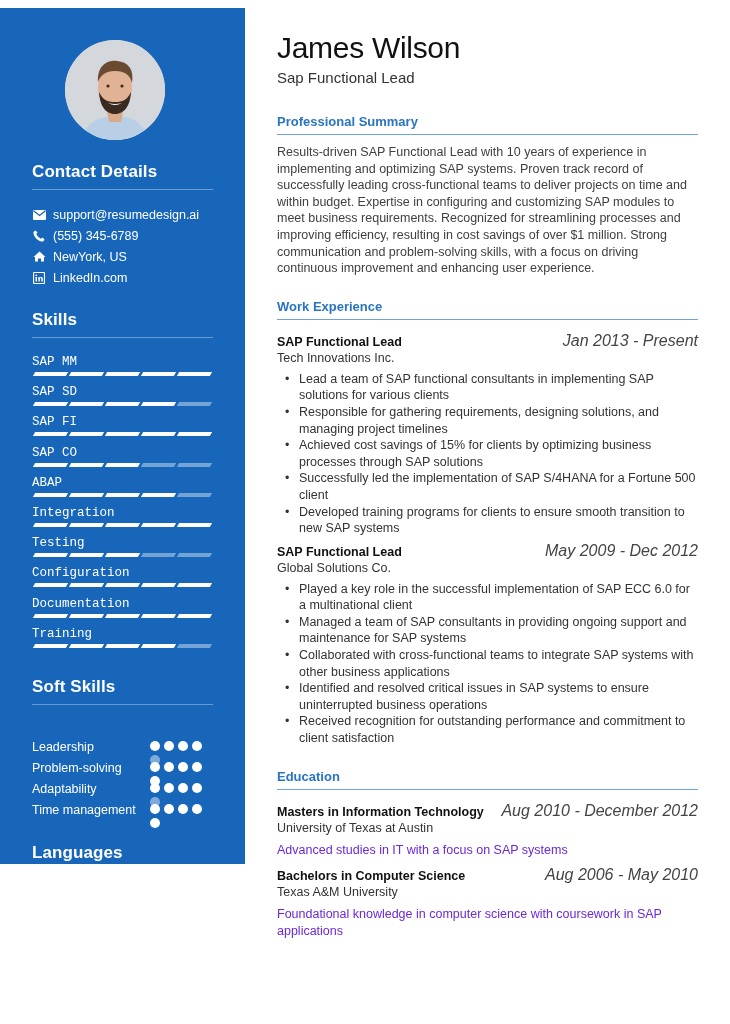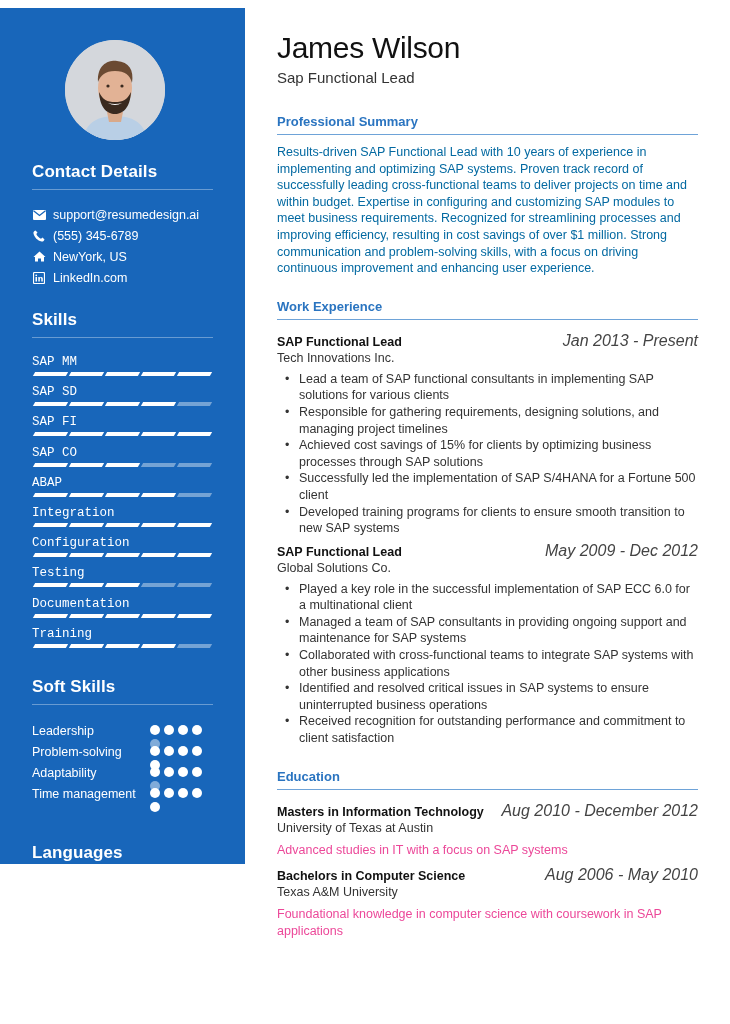--- a/index.html
+++ b/index.html
@@ -26,47 +26,47 @@
 
   .skills { position: absolute; left: 32px; top: 302px; }
   .skill-list { margin-top: 16px; }
   .skill { height: 30.2px; font-family: Liberation Mono, monospace; }
   .skill-name { font-size: 12.5px; display: block; height: 18px; line-height: 16px; }
   .bars { display: flex; gap: 3px; margin-left: 2px; }
   .bar { width: 33px; height: 4px; background: #fff; transform: skewX(-30deg); }
   .bar.empty { background: rgba(255,255,255,0.4); }
 
   .soft { position: absolute; left: 32px; top: 669px; }
-  .soft-list { margin-top: 16px; }
+  .soft-list { margin-top: 32px; }
   .soft-item { display: flex; font-size: 12.5px; min-height: 21px; }
   .soft-name { width: 118px; line-height: 16px; padding-top: 2px; }
   .dots { width: 56px; display: flex; flex-wrap: wrap; gap: 4px 4px; height: 12px; padding-top: 4px; align-content: flex-start; }
   .dot { width: 10px; height: 10px; border-radius: 50%; background: #fff; }
   .dot.empty { background: rgba(255,255,255,0.45); }
 
   .langs { position: absolute; left: 32px; top: 835px; }
   .lang-list { display: flex; gap: 6px; margin-top: 17px; }
   .lang { font-size: 12.5px; padding: 3px 6px; border-radius: 4px; background: rgba(255,255,255,0.15); color: #fff; }
 
   .main { position: absolute; left: 277px; top: 30px; width: 421px; }
   .name { font-size: 30px; color: #111; font-weight: normal; letter-spacing: -0.3px; line-height: 36px; }
   .role { font-size: 15px; color: #333; margin-top: 3px; }
   .section-title {
     font-size: 13px; font-weight: bold; color: #2a74c0;
     padding-bottom: 5px; border-bottom: 1.5px solid #6ea3d8; margin-bottom: 9px;
   }
-  .para { font-size: 12.5px; line-height: 16.6px; color: #0369a1; }
+  .para { font-size: 12.5px; line-height: 16.6px; color: #404040; }
   .entry-head { display: flex; justify-content: space-between; align-items: baseline; }
   .entry-title { font-size: 12.5px; color: #111; font-weight: bold; font-weight: 600; }
   .entry-date { font-size: 16px; color: #444; font-style: italic; }
   .entry-org { font-size: 12.5px; color: #333; line-height: 17px; }
   ul.bullets { list-style: none; margin: 4px 0 0 0; padding-left: 22px; }
   ul.bullets li { font-size: 12.5px; line-height: 16.6px; position: relative; color: #333; }
   ul.bullets li::before { content: "•"; position: absolute; left: -14px; top: 0; color: #333; }
-  .edu-desc { font-size: 12.5px; line-height: 16.6px; margin-top: 5px; color: #ec4899; }
+  .edu-desc { font-size: 12.5px; line-height: 16.6px; margin-top: 5px; color: #6d28d9; }
 </style>
 </head>
 <body>
 
 <aside class="sidebar">
   <div class="avatar">
     <svg width="100" height="100" viewBox="0 0 100 100">
       <rect width="100" height="100" fill="#d4d7dc"></rect>
       <path d="M18 100 C20 82 34 76 50 76 C66 76 80 82 82 100 Z" fill="#b9cfe6"></path>
       <path d="M42 72 L58 72 L56 82 L44 82 Z" fill="#d9a98a"></path>
@@ -178,37 +178,37 @@
           <span class="skill-name">Integration</span>
           <div class="bars">
             <span class="bar"></span>
             <span class="bar"></span>
             <span class="bar"></span>
             <span class="bar"></span>
             <span class="bar"></span>
           </div>
         </div>
         <div class="skill">
+          <span class="skill-name">Testing</span>
+          <div class="bars">
+            <span class="bar"></span>
+            <span class="bar"></span>
+            <span class="bar"></span>
+            <span class="bar empty"></span>
+            <span class="bar empty"></span>
+          </div>
+        </div>
+        <div class="skill">
           <span class="skill-name">Configuration</span>
           <div class="bars">
             <span class="bar"></span>
             <span class="bar"></span>
             <span class="bar"></span>
             <span class="bar"></span>
             <span class="bar"></span>
-          </div>
-        </div>
-        <div class="skill">
-          <span class="skill-name">Testing</span>
-          <div class="bars">
-            <span class="bar"></span>
-            <span class="bar"></span>
-            <span class="bar"></span>
-            <span class="bar empty"></span>
-            <span class="bar empty"></span>
           </div>
         </div>
         <div class="skill">
           <span class="skill-name">Documentation</span>
           <div class="bars">
             <span class="bar"></span>
             <span class="bar"></span>
             <span class="bar"></span>
             <span class="bar"></span>
             <span class="bar"></span>

